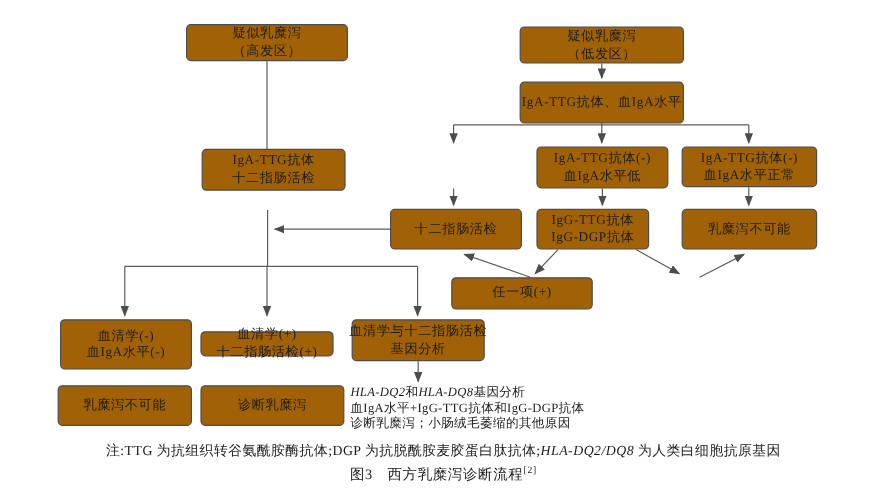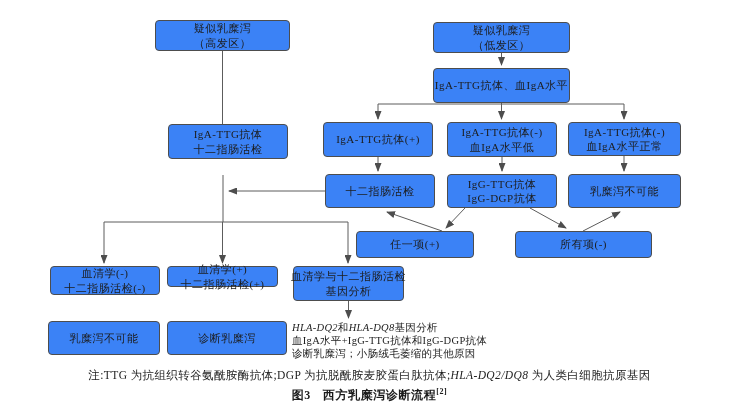--- a/index.html
+++ b/index.html
@@ -8,21 +8,21 @@
     width:739px;height:414px;
     background:#ffffff;
     font-family:"Liberation Serif","DejaVu Serif",serif;
     color:#1c1c1c;
     overflow:hidden;
   }
   .connectors{position:absolute;left:0;top:0;z-index:0;}
   .node{
     position:absolute;
     box-sizing:border-box;
-    background:#3b82f6;
+    background:#a16207;
     border:1.4px solid #4d4d4d;
     border-radius:4px;
     display:flex;
     flex-direction:column;
     align-items:center;
     justify-content:center;
     text-align:center;
     font-size:11px;
     line-height:1.3;
     letter-spacing:0.5px;
@@ -46,21 +46,21 @@
     letter-spacing:0.4px;
     white-space:nowrap;
     z-index:1;
   }
   .note-line i{}
   .caption{
     position:absolute;
     left:0;width:739px;
     text-align:center;
     font-size:12px;
-    font-weight:bold;
+    font-weight:normal;
     letter-spacing:0.6px;
     z-index:1;
   }
   .caption sup{font-size:8px;vertical-align:super;line-height:0;}
   .caption .cap-gap{display:inline-block;width:12px;}
 </style>
 </head>
 <body>
 
 <div class="canvas">
@@ -112,66 +112,60 @@
 
   <div class="node" style="left:433px;top:22px;width:137px;height:31px">
     <span>疑似乳糜泻</span>
     <span>（低发区）</span>
   </div>
 
   <div class="node" style="left:433px;top:68px;width:137px;height:35px">
     <span>IgA-TTG抗体、血IgA水平</span>
   </div>
 
-  <div class="node" style="left:323px;top:122px;width:110px;height:35px">
-    <span>IgA-TTG抗体(+)</span>
-  </div>
 
   <div class="node" style="left:447px;top:122px;width:110px;height:35px">
     <span>IgA-TTG抗体(-)</span>
     <span>血IgA水平低</span>
   </div>
 
   <div class="node" style="left:568px;top:122px;width:113px;height:34px">
     <span>IgA-TTG抗体(-)</span>
     <span>血IgA水平正常</span>
   </div>
 
   <div class="node" style="left:168px;top:124px;width:120px;height:35px">
     <span>IgA-TTG抗体</span>
     <span>十二指肠活检</span>
   </div>
 
   <div class="node" style="left:325px;top:174px;width:110px;height:34px">
     <span>十二指肠活检</span>
   </div>
 
-  <div class="node" style="left:447px;top:174px;width:110px;height:34px">
+  <div class="node" style="left:447px;top:174px;width:94px;height:34px">
     <span>IgG-TTG抗体</span>
     <span>IgG-DGP抗体</span>
   </div>
 
   <div class="node" style="left:568px;top:174px;width:113px;height:34px">
     <span>乳糜泻不可能</span>
   </div>
 
-  <div class="node" style="left:356px;top:231px;width:118px;height:27px">
+  <div class="node" style="left:376px;top:231px;width:118px;height:27px">
     <span>任一项(+)</span>
   </div>
 
-  <div class="node" style="left:515px;top:231px;width:137px;height:27px">
-    <span>所有项(-)</span>
+
+  <div class="node" style="left:50px;top:266px;width:110px;height:42px">
+    <span>血清学(-)</span>
+    <span>血IgA水平(-)</span>
   </div>
 
-  <div class="node" style="left:50px;top:266px;width:110px;height:29px">
-    <span>血清学(-)</span>
-    <span>十二指肠活检(-)</span>
-  </div>
-
-  <div class="node" style="left:167px;top:266px;width:111px;height:21px">
+  <div class="node" style="left:167px;top:276px;width:111px;height:21px">
     <span>血清学(+)</span>
     <span>十二指肠活检(+)</span>
   </div>
 
   <div class="node" style="left:293px;top:266px;width:111px;height:35px">
     <span>血清学与十二指肠活检</span>
     <span>基因分析</span>
   </div>
 
   <div class="node" style="left:48px;top:321px;width:112px;height:34px">

